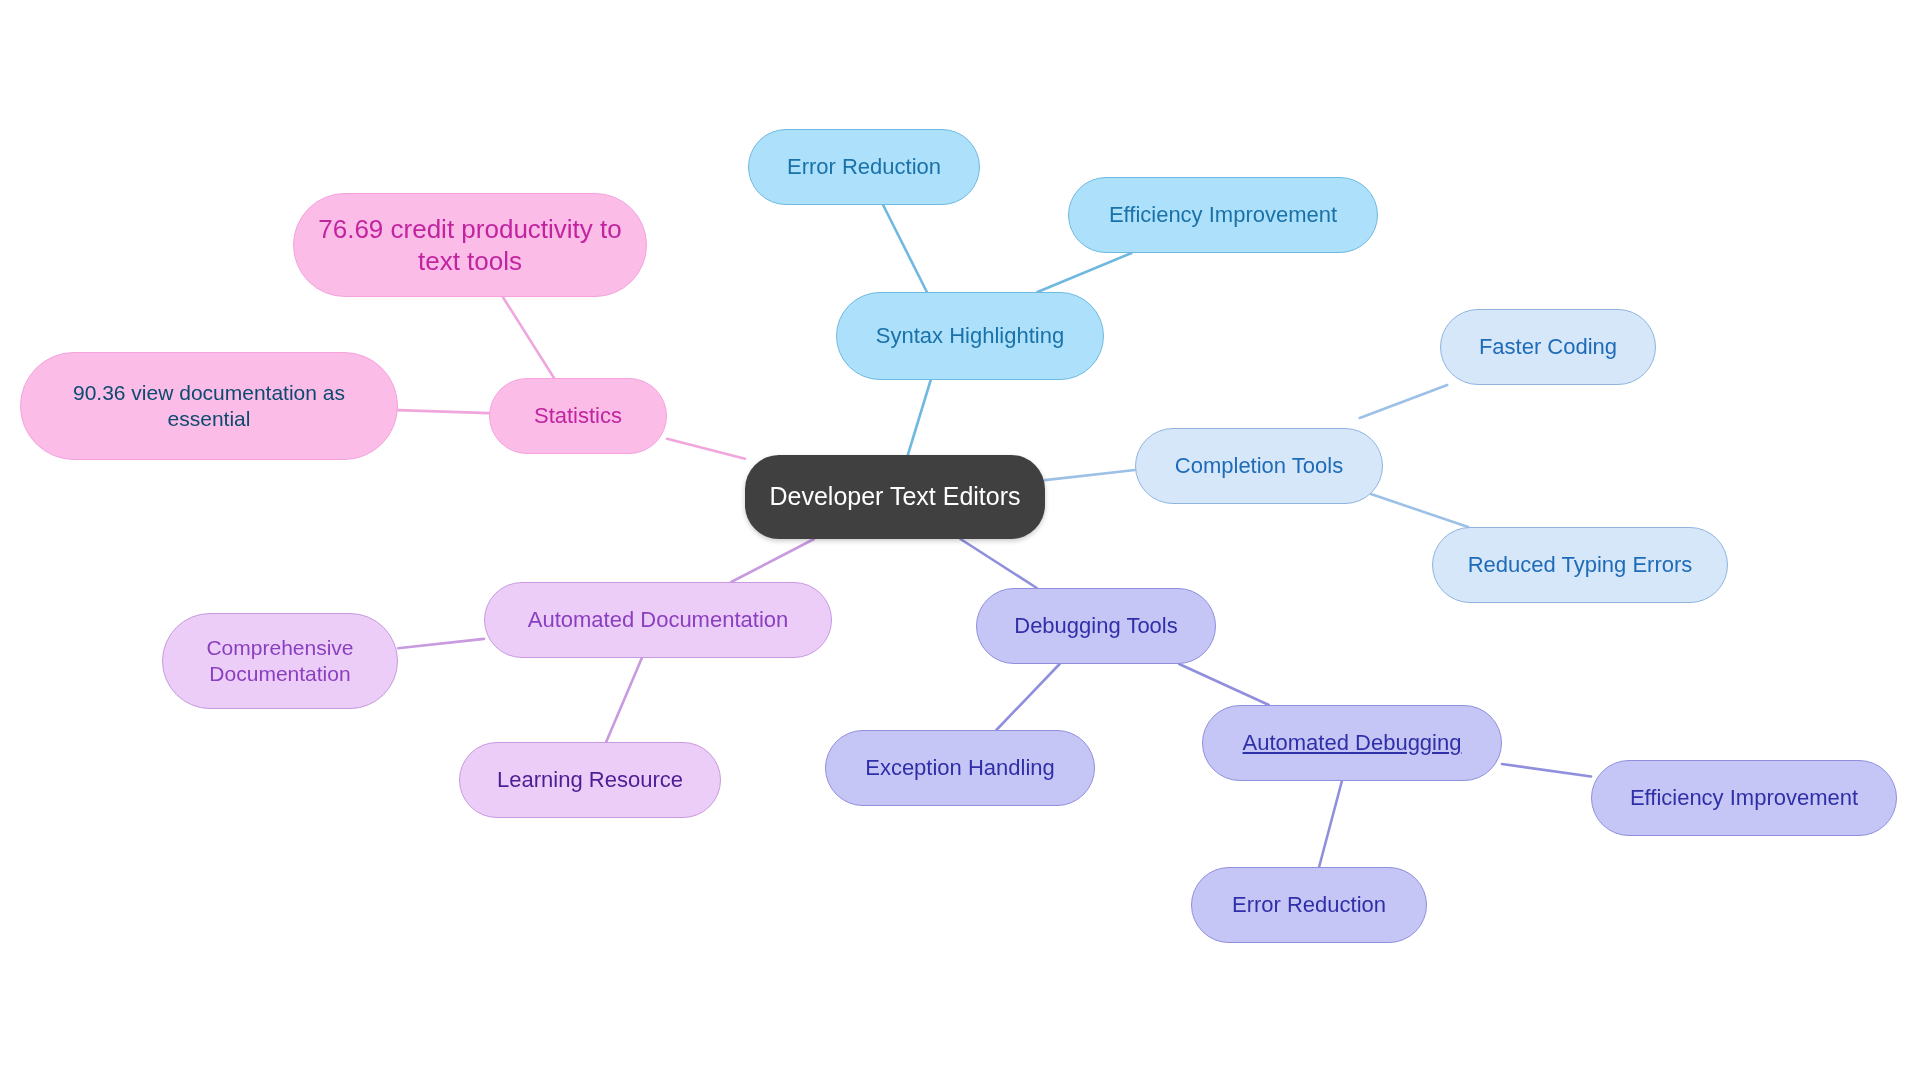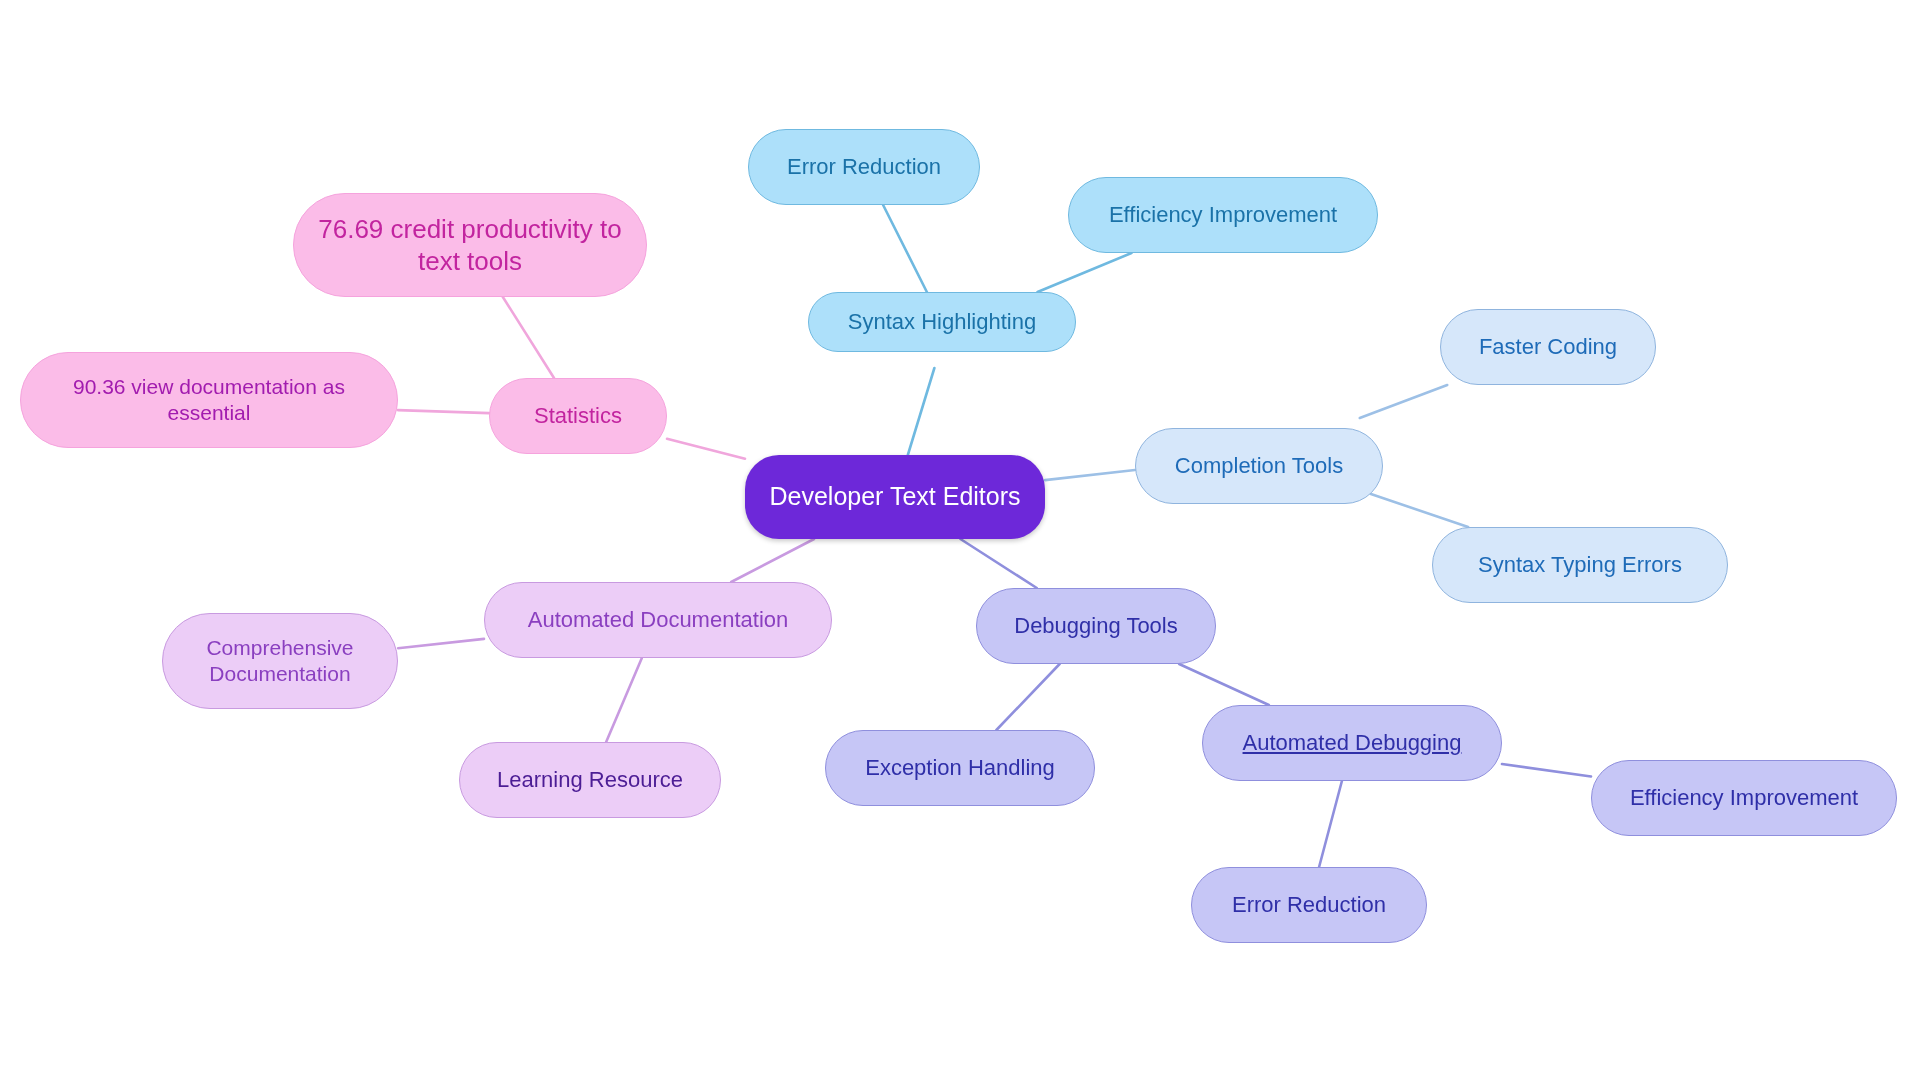--- a/index.html
+++ b/index.html
@@ -60,32 +60,32 @@
       <line x1="960.4418604651163" y1="539" x2="1036.7906976744187" y2="588" stroke="#8f8fdd" stroke-width="2.6" stroke-linecap="round"></line>
       <line x1="1059.605633802817" y1="664" x2="996.3943661971831" y2="730" stroke="#8f8fdd" stroke-width="2.6" stroke-linecap="round"></line>
       <line x1="1179.145299145299" y1="664" x2="1268.854700854701" y2="705" stroke="#8f8fdd" stroke-width="2.6" stroke-linecap="round"></line>
       <line x1="1341.9135802469136" y1="781" x2="1319.0864197530864" y2="867" stroke="#8f8fdd" stroke-width="2.6" stroke-linecap="round"></line>
       <line x1="1502" y1="764.045918367347" x2="1591" y2="776.5331632653061" stroke="#8f8fdd" stroke-width="2.6" stroke-linecap="round"></line>
       <line x1="814.0731707317074" y1="539" x2="731.219512195122" y2="582" stroke="#c89ae0" stroke-width="2.6" stroke-linecap="round"></line>
       <line x1="484" y1="638.8730158730159" x2="398" y2="648.2010582010582" stroke="#c89ae0" stroke-width="2.6" stroke-linecap="round"></line>
       <line x1="641.85" y1="658" x2="606.15" y2="742" stroke="#c89ae0" stroke-width="2.6" stroke-linecap="round"></line>
     </svg>
   <div id="node-layer">
-      <div class="node root" style="left: 745px; top: 455px; width: 300px; height: 84px; background: #6d28d9; border-color: rgb(22, 22, 29); color: rgb(255, 255, 255); font-size: 25px;">Developer Text Editors</div>
+      <div class="node root" style="left: 745px; top: 455px; width: 300px; height: 84px; background: #404040; border-color: rgb(22, 22, 29); color: rgb(255, 255, 255); font-size: 25px;">Developer Text Editors</div>
       <div class="node" style="left: 489px; top: 378px; width: 178px; height: 76px; background: rgb(251, 188, 232); border-color: rgb(245, 163, 221); color: rgb(194, 36, 159); font-size: 22px;">Statistics</div>
       <div class="node" style="left: 293px; top: 193px; width: 354px; height: 104px; background: rgb(251, 188, 232); border-color: rgb(245, 163, 221); color: rgb(194, 36, 159); font-size: 26px;">76.69 credit productivity to
 text tools</div>
-      <div class="node" style="left: 20px; top: 352px; width: 378px; height: 96px; background: rgb(251, 188, 232); border-color: rgb(245, 163, 221); color: #a21caf; font-size: 21px;">90.36 view documentation as
+      <div class="node" style="left: 20px; top: 352px; width: 378px; height: 108px; background: rgb(251, 188, 232); border-color: rgb(245, 163, 221); color: #0c4a6e; font-size: 21px;">90.36 view documentation as
 essential</div>
-      <div class="node" style="left: 808px; top: 292px; width: 268px; height: 60px; background: rgb(173, 224, 250); border-color: rgb(111, 185, 224); color: rgb(26, 114, 168); font-size: 22px;">Syntax Highlighting</div>
+      <div class="node" style="left: 836px; top: 292px; width: 268px; height: 88px; background: rgb(173, 224, 250); border-color: rgb(111, 185, 224); color: rgb(26, 114, 168); font-size: 22px;">Syntax Highlighting</div>
       <div class="node" style="left: 748px; top: 129px; width: 232px; height: 76px; background: rgb(173, 224, 250); border-color: rgb(111, 185, 224); color: rgb(26, 114, 168); font-size: 22px;">Error Reduction</div>
       <div class="node" style="left: 1068px; top: 177px; width: 310px; height: 76px; background: rgb(173, 224, 250); border-color: rgb(111, 185, 224); color: rgb(26, 114, 168); font-size: 22px;">Efficiency Improvement</div>
       <div class="node" style="left: 1135px; top: 418px; width: 248px; height: 76px; background: rgb(214, 231, 250); border-color: rgb(143, 180, 222); color: rgb(30, 107, 184); font-size: 22px; margin-top: 10px;">Completion Tools</div>
       <div class="node" style="left: 1440px; top: 309px; width: 216px; height: 76px; background: rgb(214, 231, 250); border-color: rgb(143, 180, 222); color: rgb(30, 107, 184); font-size: 22px;">Faster Coding</div>
-      <div class="node" style="left: 1432px; top: 527px; width: 296px; height: 76px; background: rgb(214, 231, 250); border-color: rgb(143, 180, 222); color: rgb(30, 107, 184); font-size: 22px;">Syntax Typing Errors</div>
+      <div class="node" style="left: 1432px; top: 527px; width: 296px; height: 76px; background: rgb(214, 231, 250); border-color: rgb(143, 180, 222); color: rgb(30, 107, 184); font-size: 22px;">Reduced Typing Errors</div>
       <div class="node" style="left: 976px; top: 588px; width: 240px; height: 76px; background: rgb(198, 198, 246); border-color: rgb(143, 143, 221); color: rgb(47, 47, 168); font-size: 22px;">Debugging Tools</div>
       <div class="node" style="left: 825px; top: 730px; width: 270px; height: 76px; background: rgb(198, 198, 246); border-color: rgb(143, 143, 221); color: rgb(47, 47, 168); font-size: 22px;">Exception Handling</div>
       <div class="node" style="left: 1202px; top: 705px; width: 300px; height: 76px; background: rgb(198, 198, 246); border-color: rgb(143, 143, 221); color: rgb(47, 47, 168); font-size: 22px; text-decoration: underline;">Automated Debugging</div>
       <div class="node" style="left: 1191px; top: 867px; width: 236px; height: 76px; background: rgb(198, 198, 246); border-color: rgb(143, 143, 221); color: rgb(47, 47, 168); font-size: 22px;">Error Reduction</div>
       <div class="node" style="left: 1591px; top: 760px; width: 306px; height: 76px; background: rgb(198, 198, 246); border-color: rgb(143, 143, 221); color: rgb(47, 47, 168); font-size: 22px;">Efficiency Improvement</div>
       <div class="node" style="left: 484px; top: 582px; width: 348px; height: 76px; background: rgb(236, 205, 247); border-color: rgb(200, 154, 224); color: rgb(138, 63, 192); font-size: 22px;">Automated Documentation</div>
       <div class="node" style="left: 162px; top: 613px; width: 236px; height: 96px; background: rgb(236, 205, 247); border-color: rgb(200, 154, 224); color: rgb(138, 63, 192); font-size: 21px;">Comprehensive
 Documentation</div>
       <div class="node" style="left: 459px; top: 742px; width: 262px; height: 76px; background: rgb(236, 205, 247); border-color: rgb(200, 154, 224); color: #4c1d95; font-size: 22px;">Learning Resource</div>
     </div>

